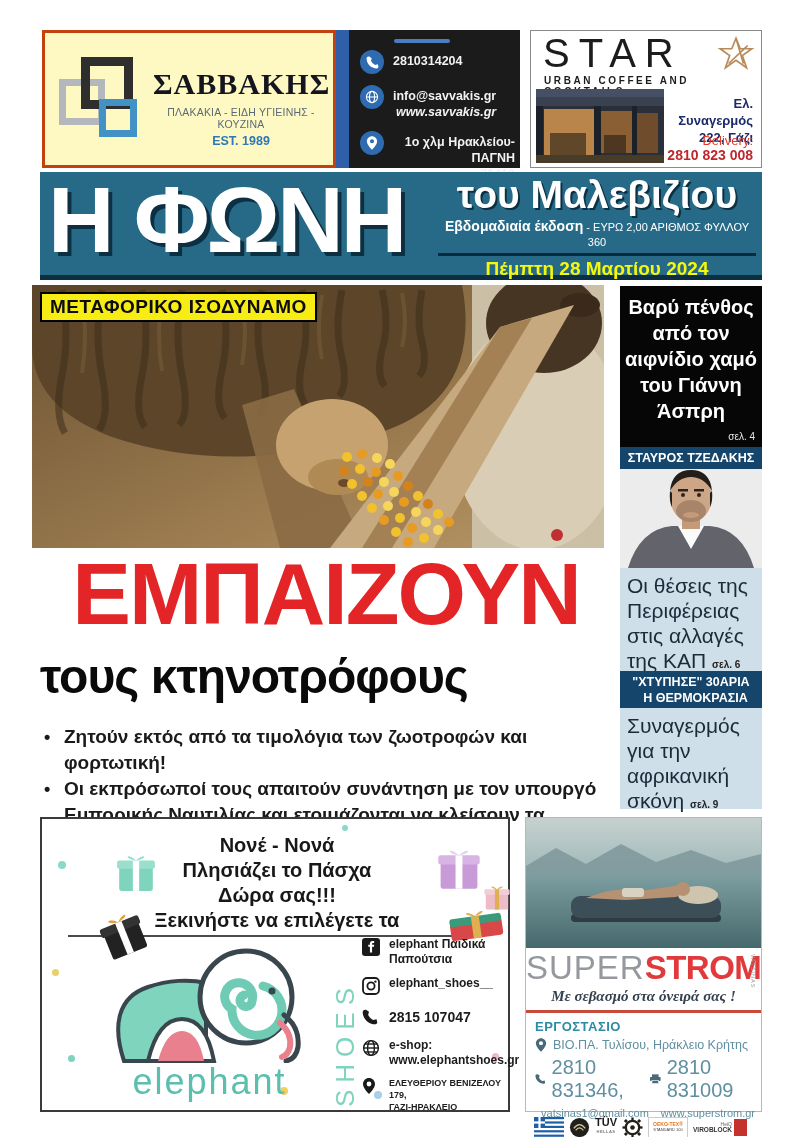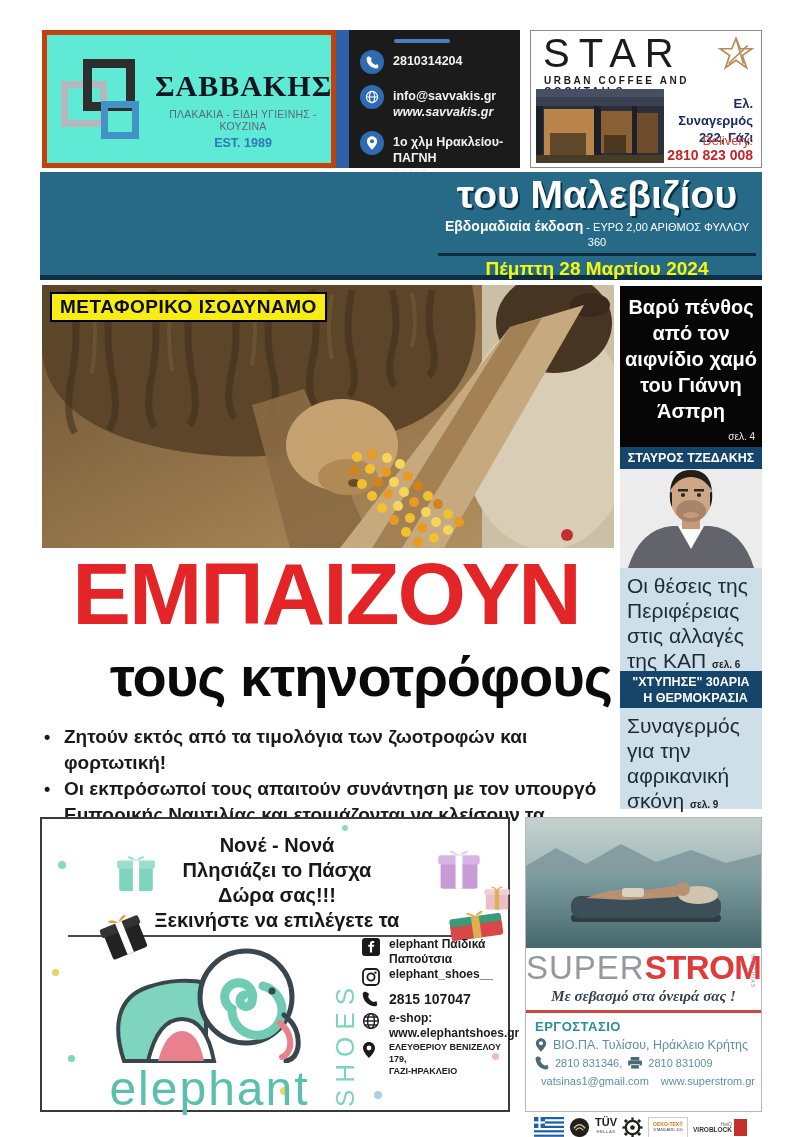--- a/index.html
+++ b/index.html
@@ -1,31 +1,31 @@
 <!DOCTYPE html>
 <html><head>
 <meta charset="utf-8">
 <style>
   html,body{margin:0;padding:0;background:#ffffff;}
   .page{position:relative;width:800px;height:1137px;background:#fff;overflow:hidden;
         font-family:"Liberation Sans",sans-serif;color:#111;}
   .abs{position:absolute;}
 
   
-  .savvakis-box{left:42px;top:30px;width:294px;height:138px;background:#5eead4;border:5px solid #c2410c;box-sizing:border-box;}
+  .savvakis-box{left:42px;top:30px;width:294px;height:138px;background:#fef9c3;border:3px solid #c2410c;box-sizing:border-box;}
   .sq{position:absolute;box-sizing:border-box;background:transparent;}
   .sav-brand{font-family:"Liberation Serif",serif;font-weight:bold;font-size:30px;letter-spacing:1px;color:#15151f;}
   .sav-sub{font-size:10.5px;color:#5a6a78;letter-spacing:.2px;margin-top:5px;}
   .sav-est{font-size:12.5px;font-weight:bold;color:#2e78b8;margin-top:4px;text-align:center;}
   .sav-contact{left:336px;top:30px;width:184px;height:138px;background:#1b1b1b;box-sizing:border-box;}
   .sav-stripe{position:absolute;left:0;top:0;width:13px;height:138px;background:#2f5fa8;}
   .sav-topline{position:absolute;left:58px;top:9px;width:56px;height:4px;background:#4a7ec0;border-radius:2px;}
   .crow{display:flex;align-items:flex-start;gap:9px;}
   .cicon{flex:0 0 24px;width:24px;height:24px;border-radius:50%;background:#2f6bb0;display:flex;align-items:center;justify-content:center;}
-  .ctext{color:#f2f2f2;font-size:12.5px;line-height:16px;font-weight:bold;padding-top:3px;}
+  .ctext{color:#f2f2f2;font-size:12.5px;line-height:16px;font-weight:bold;padding-top:3px;text-align:right;}
   .sav-rows{position:absolute;left:24px;top:20px;width:155px;display:flex;flex-direction:column;gap:11px;}
 
   .star-box{left:530px;top:30px;width:232px;height:138px;background:#fff;border:1px solid #8a8a8a;box-sizing:border-box;}
   .star-word{position:absolute;left:12px;top:0px;font-size:40px;letter-spacing:9px;color:#1c1c1c;font-weight:400;}
   .star-sub{position:absolute;left:13px;top:44px;font-size:10px;font-weight:bold;letter-spacing:2.6px;color:#1c1c1c;}
   .star-addr{position:absolute;right:8px;top:64px;width:92px;text-align:right;color:#1c2a6a;font-weight:bold;font-size:13px;line-height:17px;}
   .star-deliv{position:absolute;right:8px;top:102px;width:110px;text-align:right;line-height:15px;}
   .star-deliv .d1{color:#e03a2a;font-weight:normal;font-size:13px;}
   .star-deliv .d2{color:#c0272d;font-weight:bold;font-size:14px;}
 
@@ -35,26 +35,26 @@
               text-shadow:4px 4px 0 #0d2f42;line-height:108px;}
   .mast-right{position:absolute;left:398px;top:0;width:318px;height:103px;text-align:center;}
   .mast-region{font-size:39px;font-weight:bold;color:#fff;text-shadow:2px 2px 0 #0d2f42;line-height:46px;}
   .mast-edition{margin-top:1px;color:#fff;font-size:11px;line-height:15px;}
   .mast-edition b{font-size:14px;}
   .mast-sep{margin:3px 0 2px 0;height:3px;background:#0c2c3e;}
   .mast-date{color:#f6f80a;font-weight:bold;font-size:19px;line-height:21px;}
   .mast-email{color:#fff;font-weight:bold;font-size:14px;line-height:17px;}
 
   
-  .main-photo{left:42px;top:285px;width:572px;height:334px;}
+  .main-photo{left:32px;top:285px;width:572px;height:334px;}
   .kicker{position:absolute;left:8px;top:7px;background:#f7ec13;color:#0d0d0d;border:2px solid #000;
           font-weight:bold;font-size:19px;padding:2px 8px;letter-spacing:.5px;}
   .hl1{left:40px;top:546px;width:572px;text-align:center;color:#e42527;font-weight:bold;font-size:88px;
        letter-spacing:-2px;line-height:96px;}
-  .hl2{left:40px;top:640px;width:572px;text-align:right;color:#0a0a0a;font-weight:bold;font-size:56px;
+  .hl2{left:40px;top:640px;width:572px;text-align:left;color:#0a0a0a;font-weight:bold;font-size:48px;
        letter-spacing:-1px;line-height:74px;}
   .bullets{left:44px;top:724px;width:572px;}
   .bullets .li{display:flex;gap:10px;font-size:19px;font-weight:bold;color:#1a1a1a;line-height:26px;}
   .bullets .dot{flex:0 0 10px;font-size:18px;}
   .pref{font-size:11px;font-weight:bold;color:#222;margin-left:10px;white-space:nowrap;}
 
   
   .obit{left:620px;top:286px;width:142px;height:161px;background:#060606;color:#fff;text-align:center;box-sizing:border-box;padding:8px 5px 0 5px;}
   .obit-h{font-size:20px;font-weight:bold;line-height:26px;}
   .obit-ref{position:absolute;right:7px;bottom:5px;font-size:10px;color:#e8e8e8;}
@@ -66,24 +66,24 @@
   .bluebox .pref{font-size:10px;margin-left:6px;}
   .kapbox{top:568px;height:115px;}
   .dustbox{top:708px;height:101px;}
 
   
   .ele-box{left:40px;top:817px;width:470px;height:295px;background:#fff;border:2px solid #3a3a3a;box-sizing:border-box;}
   .ele-promo{position:absolute;left:90px;top:14px;width:290px;text-align:center;font-weight:bold;color:#181818;
              font-size:20px;line-height:25px;}
   .ele-line{position:absolute;left:26px;top:116px;width:416px;height:2px;background:#4a4a4a;}
   .ele-logo{position:absolute;left:52px;top:118px;width:238px;height:126px;}
-  .ele-word{position:absolute;left:40px;top:242px;width:255px;text-align:center;color:#5bbfae;font-size:48px;letter-spacing:2px;}
+  .ele-word{position:absolute;left:40px;top:242px;width:255px;text-align:center;color:#5bbfae;font-size:36px;letter-spacing:2px;}
   .ele-shoes{position:absolute;left:288px;top:138px;height:150px;writing-mode:vertical-rl;transform:rotate(180deg);
              color:#7fd4bd;font-size:26px;letter-spacing:7px;}
-  .ele-rows{position:absolute;left:320px;top:118px;width:146px;display:flex;flex-direction:column;}
+  .ele-rows{position:absolute;left:320px;top:118px;width:146px;display:flex;flex-direction:column;gap:9px;}
   .erow{display:flex;gap:9px;align-items:flex-start;color:#1c1c1c;}
   .eicon{flex:0 0 18px;padding-top:1px;}
   .etxt{font-size:12px;font-weight:bold;line-height:15px;}
   .etxt.small{font-size:9px;line-height:12px;}
   .etxt.big{font-size:14px;padding-top:2px;}
   .cdot{position:absolute;border-radius:50%;}
 
   
   .strom-box{left:525px;top:817px;width:237px;height:295px;background:#fff;border:1px solid #b8b8b8;box-sizing:border-box;}
   .strom-photo{position:absolute;left:0;top:0;width:235px;height:130px;}
@@ -91,21 +91,21 @@
   .strom-brand .w1{font-size:33px;letter-spacing:1px;color:#95999e;}
   .strom-brand .w2{font-size:33px;font-weight:800;color:#e03a3c;letter-spacing:-.5px;}
   .strom-vert{position:absolute;right:5px;top:136px;font-size:5.5px;color:#999;writing-mode:vertical-rl;letter-spacing:1px;}
   .strom-tag{position:absolute;left:0;top:170px;width:235px;text-align:center;font-family:"Liberation Serif",serif;
              font-style:italic;font-weight:bold;font-size:15px;color:#34404e;}
   .strom-redline{position:absolute;left:0;top:192px;width:235px;height:3px;background:#c84a3a;}
   .strom-rows{position:absolute;left:9px;top:198px;width:220px;color:#5f8fa0;}
   .srow{display:flex;align-items:center;gap:6px;margin-top:4px;}
   .strom-factory{color:#2e8ca0;font-weight:bold;font-size:13px;letter-spacing:.5px;margin-top:3px;}
   .srow .t13{font-size:12.5px;}
-  .srow .t14{font-size:11px;}
+  .srow .t14{font-size:20px;}
   .srow .t11{font-size:11px;}
   .certs{position:absolute;left:8px;top:268px;width:222px;height:24px;display:flex;align-items:center;gap:5px;margin-top:29px;}
   .cert-tuv{font-size:11px;font-weight:bold;color:#1c1c1c;line-height:10px;text-align:center;}
   .cert-tuv .sub{font-size:4px;color:#777;letter-spacing:.5px;}
   .cert-oeko{width:40px;height:21px;border:1px solid #ccc;box-sizing:border-box;text-align:center;line-height:6px;padding-top:3px;}
   .cert-oeko .o1{font-size:5px;color:#e07820;font-weight:bold;}
   .cert-oeko .o2{font-size:4px;color:#444;}
   .cert-viro{display:flex;align-items:center;gap:2px;}
   .cert-viro .vt{text-align:right;line-height:6px;}
   .cert-viro .v1{font-size:5px;color:#666;}
@@ -197,20 +197,21 @@
       <span style="display:block;">Ελ. Συναγερμός</span>
       <span style="display:block;">222, Γάζι</span>
     </div>
     <div class="star-deliv">
       <span class="d1" style="display:block;">Delivery:</span>
       <span class="d2" style="display:block;">2810 823 008</span>
     </div>
   </div>
 
   <div class="abs masthead">
+    <div class="mast-title">Η ΦΩΝΗ</div>
     <div class="mast-right">
       <div class="mast-region">του Μαλεβιζίου</div>
       <div class="mast-edition">
         <b>Εβδομαδιαία έκδοση</b>
         <span>- ΕΥΡΩ 2,00 ΑΡΙΘΜΟΣ ΦΥΛΛΟΥ 360</span>
       </div>
       <div class="mast-sep"></div>
       <div class="mast-date">Πέμπτη 28 Μαρτίου 2024</div>
       <div class="mast-email">fwnimaleviziou@gmail.com</div>
     </div>

